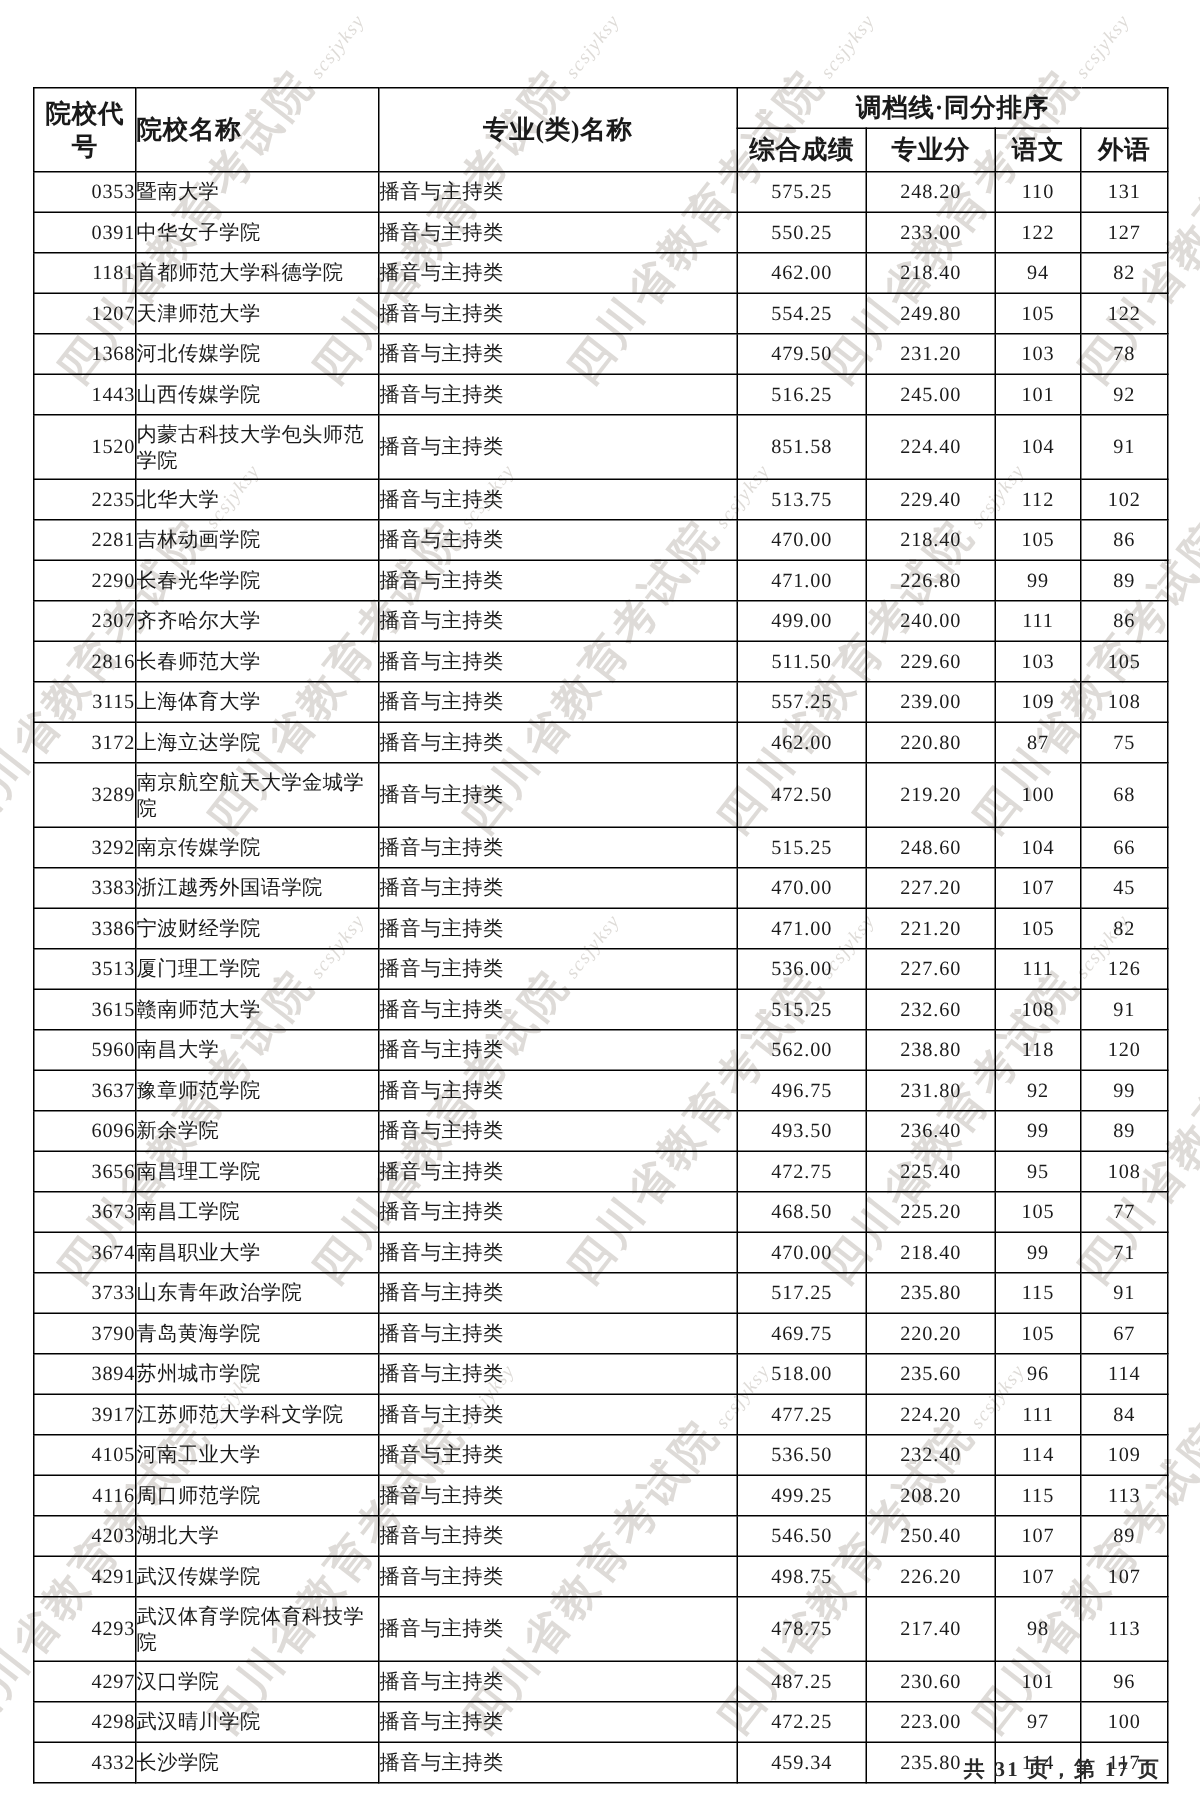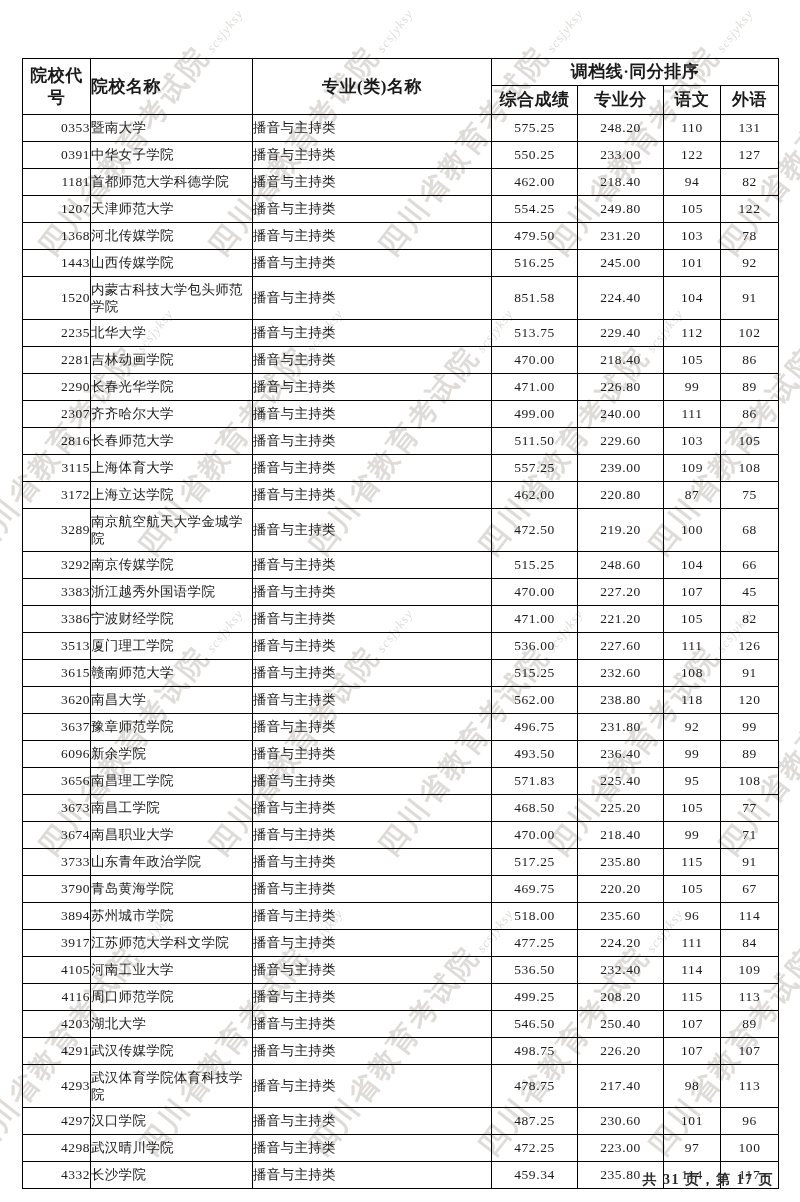--- a/index.html
+++ b/index.html
@@ -360,21 +360,21 @@
         <tr>
           <td class="code">3615</td>
           <td class="name">赣南师范大学</td>
           <td class="major">播音与主持类</td>
           <td class="num">515.25</td>
           <td class="num">232.60</td>
           <td class="num">108</td>
           <td class="num">91</td>
         </tr>
         <tr>
-          <td class="code">3620</td>
+          <td class="code">5960</td>
           <td class="name">南昌大学</td>
           <td class="major">播音与主持类</td>
           <td class="num">562.00</td>
           <td class="num">238.80</td>
           <td class="num">118</td>
           <td class="num">120</td>
         </tr>
         <tr>
           <td class="code">3637</td>
           <td class="name">豫章师范学院</td>
@@ -390,21 +390,21 @@
           <td class="major">播音与主持类</td>
           <td class="num">493.50</td>
           <td class="num">236.40</td>
           <td class="num">99</td>
           <td class="num">89</td>
         </tr>
         <tr>
           <td class="code">3656</td>
           <td class="name">南昌理工学院</td>
           <td class="major">播音与主持类</td>
-          <td class="num">571.83</td>
+          <td class="num">472.75</td>
           <td class="num">225.40</td>
           <td class="num">95</td>
           <td class="num">108</td>
         </tr>
         <tr>
           <td class="code">3673</td>
           <td class="name">南昌工学院</td>
           <td class="major">播音与主持类</td>
           <td class="num">468.50</td>
           <td class="num">225.20</td>

